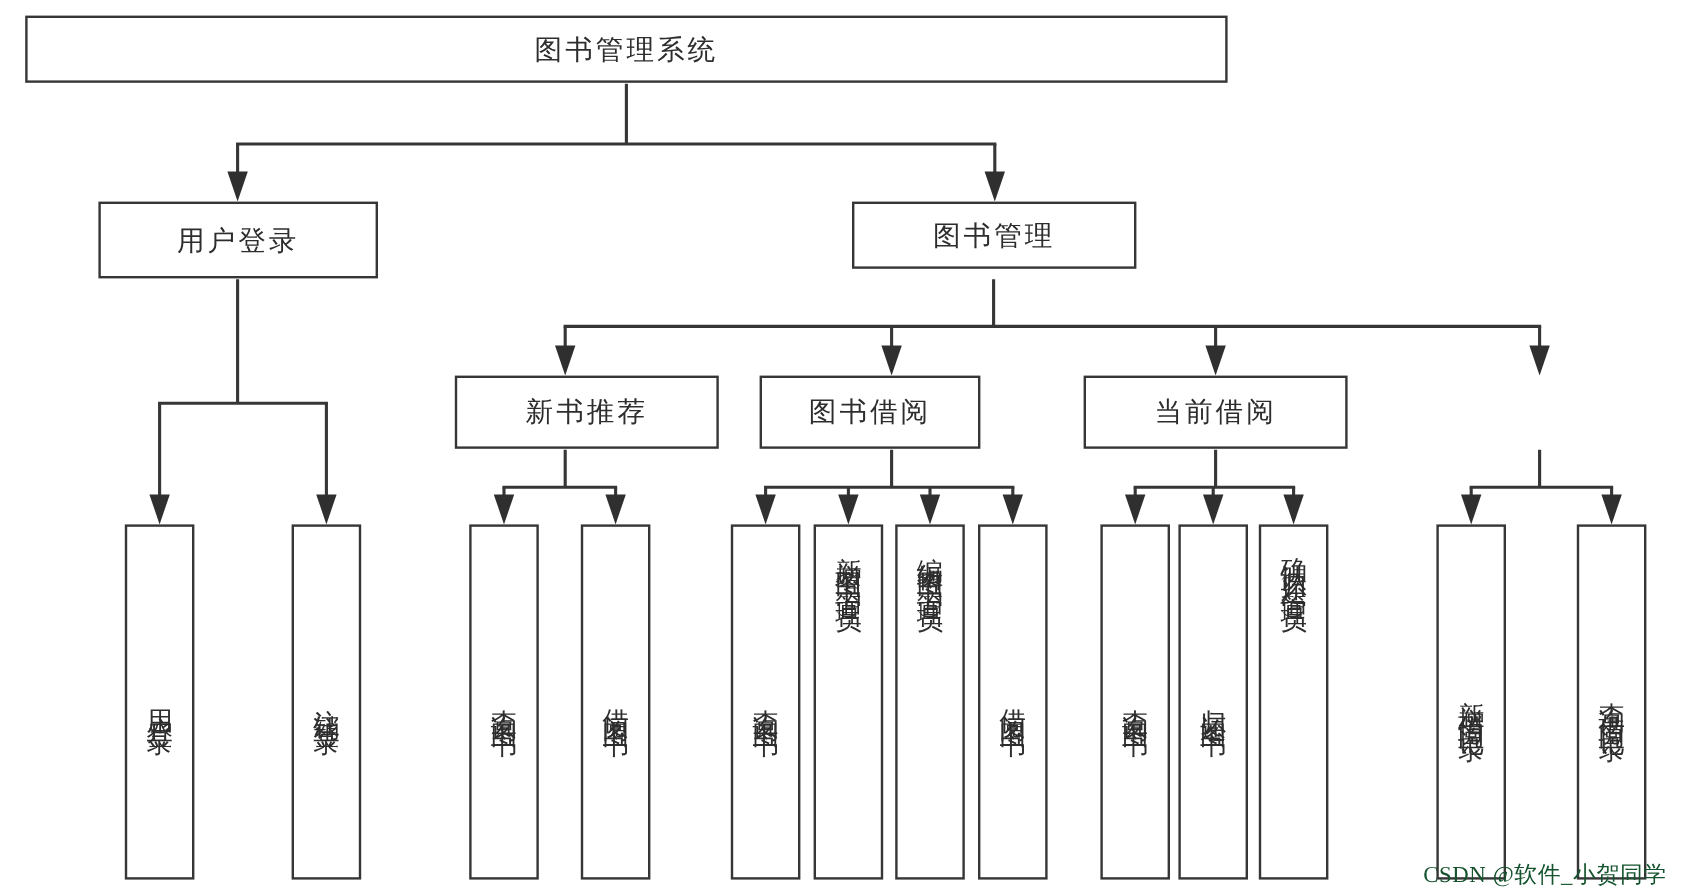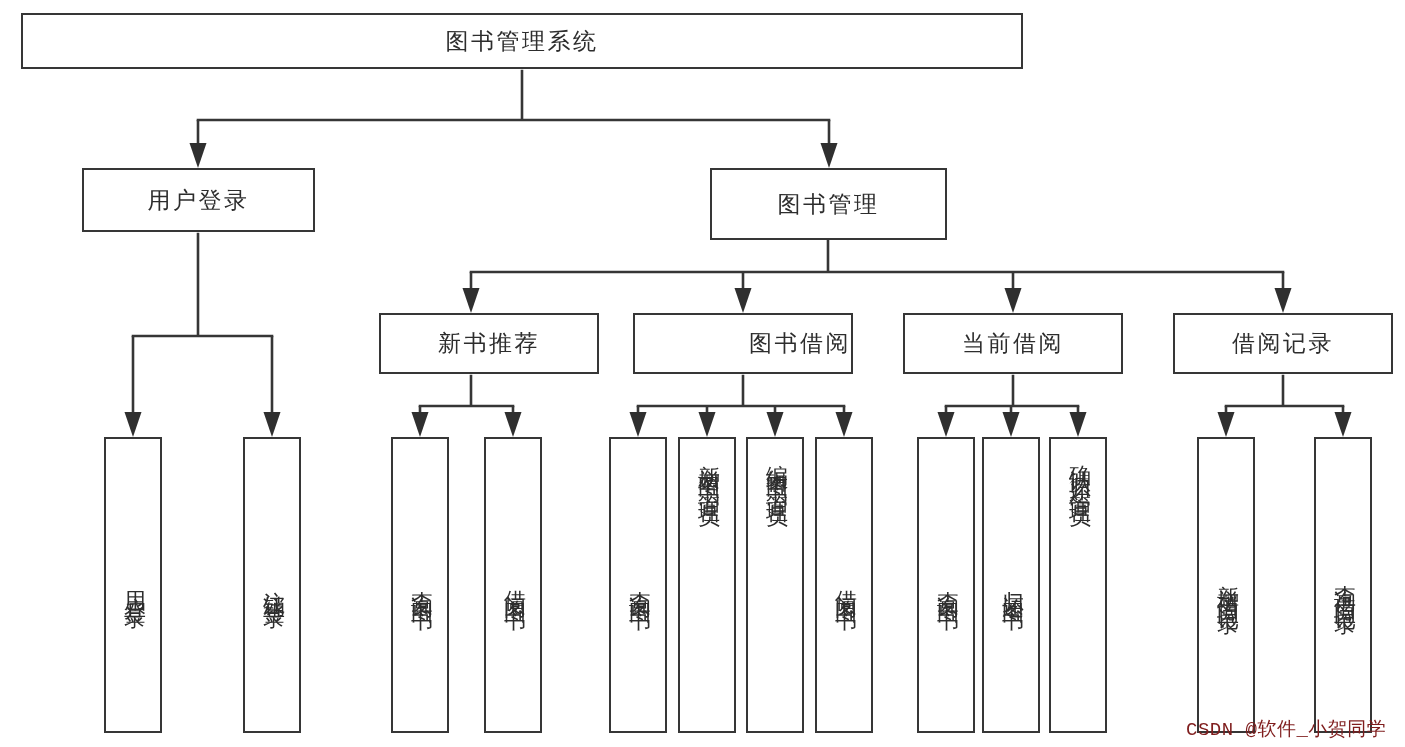--- a/index.html
+++ b/index.html
@@ -1,37 +1,37 @@
 <!DOCTYPE html>
 <html><head>
 <meta charset="utf-8">
 <style>
   * { margin:0; padding:0; box-sizing:border-box; }
   html,body { background:#ffffff; }
   .canvas {
     position:relative; width:1405px; height:747px; background:#ffffff;
-    overflow:hidden; font-family:Liberation Mono, monospace;
+    overflow:hidden; font-family:Liberation Serif, serif;
   }
   .connectors { position:absolute; left:0; top:0; width:1405px; height:747px; }
   .box {
     position:absolute; border:2.5px solid #363636; background:#ffffff;
     display:flex; align-items:center; justify-content:center;
     color:#2d2d2d;
   }
   .hbox span { font-size:23px; letter-spacing:2.5px; white-space:nowrap; }
   .vbox { justify-content:center; }
   .vbox span {
     writing-mode:vertical-rl; text-orientation:mixed;
     font-size:22px; letter-spacing:6px; line-height:1; white-space:nowrap;
   }
   .vbox.long { align-items:flex-start; }
   .vbox.long span { padding-top:8px; }
   .watermark {
     position:absolute; left:1186px; top:716px; font-size:19px;
-    color:#7f1d1d; letter-spacing:0.5px; white-space:nowrap; z-index:5;
+    color:#14532d; letter-spacing:0.5px; white-space:nowrap; z-index:5;
   }
 </style>
 </head>
 <body>
 
 <div class="canvas">
 
   <svg class="connectors" viewBox="0 0 1405 747" xmlns="http://www.w3.org/2000/svg">
     <path id="trunks" fill="none" stroke="#363636" stroke-width="2.6" stroke-linecap="square" d="
       M522,71 V120 M198,120 H829
@@ -83,35 +83,32 @@
       </g>
   </svg>
 
   <div class="box hbox" style="left:21px; top:13px; width:1002px; height:56px;">
     <span>图书管理系统</span>
   </div>
 
   <div class="box hbox" style="left:82px; top:168px; width:233px; height:64px;">
     <span>用户登录</span>
   </div>
-  <div class="box hbox" style="left:710px; top:168px; width:237px; height:72px;">
+  <div class="box hbox" style="left:710px; top:168px; width:237px; height:56px;">
     <span>图书管理</span>
   </div>
 
   <div class="box hbox" style="left:363px; top:313px; width:220px; height:61px;margin-left:16px;">
     <span>新书推荐</span>
   </div>
-  <div class="box hbox" style="left:633px; top:313px; width:220px; height:61px;justify-content:flex-end;">
+  <div class="box hbox" style="left:633px; top:313px; width:184px; height:61px;">
     <span>图书借阅</span>
   </div>
   <div class="box hbox" style="left:903px; top:313px; width:220px; height:61px;align-items:center;">
     <span>当前借阅</span>
-  </div>
-  <div class="box hbox" style="left:1173px; top:313px; width:220px; height:61px;">
-    <span>借阅记录</span>
   </div>
 
   <div class="box vbox" style="left:104px; top:437px; width:58px; height:296px;">
     <span>用户登录</span>
   </div>
   <div class="box vbox" style="left:243px; top:437px; width:58px; height:296px;">
     <span>注销登录</span>
   </div>
 
   <div class="box vbox" style="left:391px; top:437px; width:58px; height:296px;">

